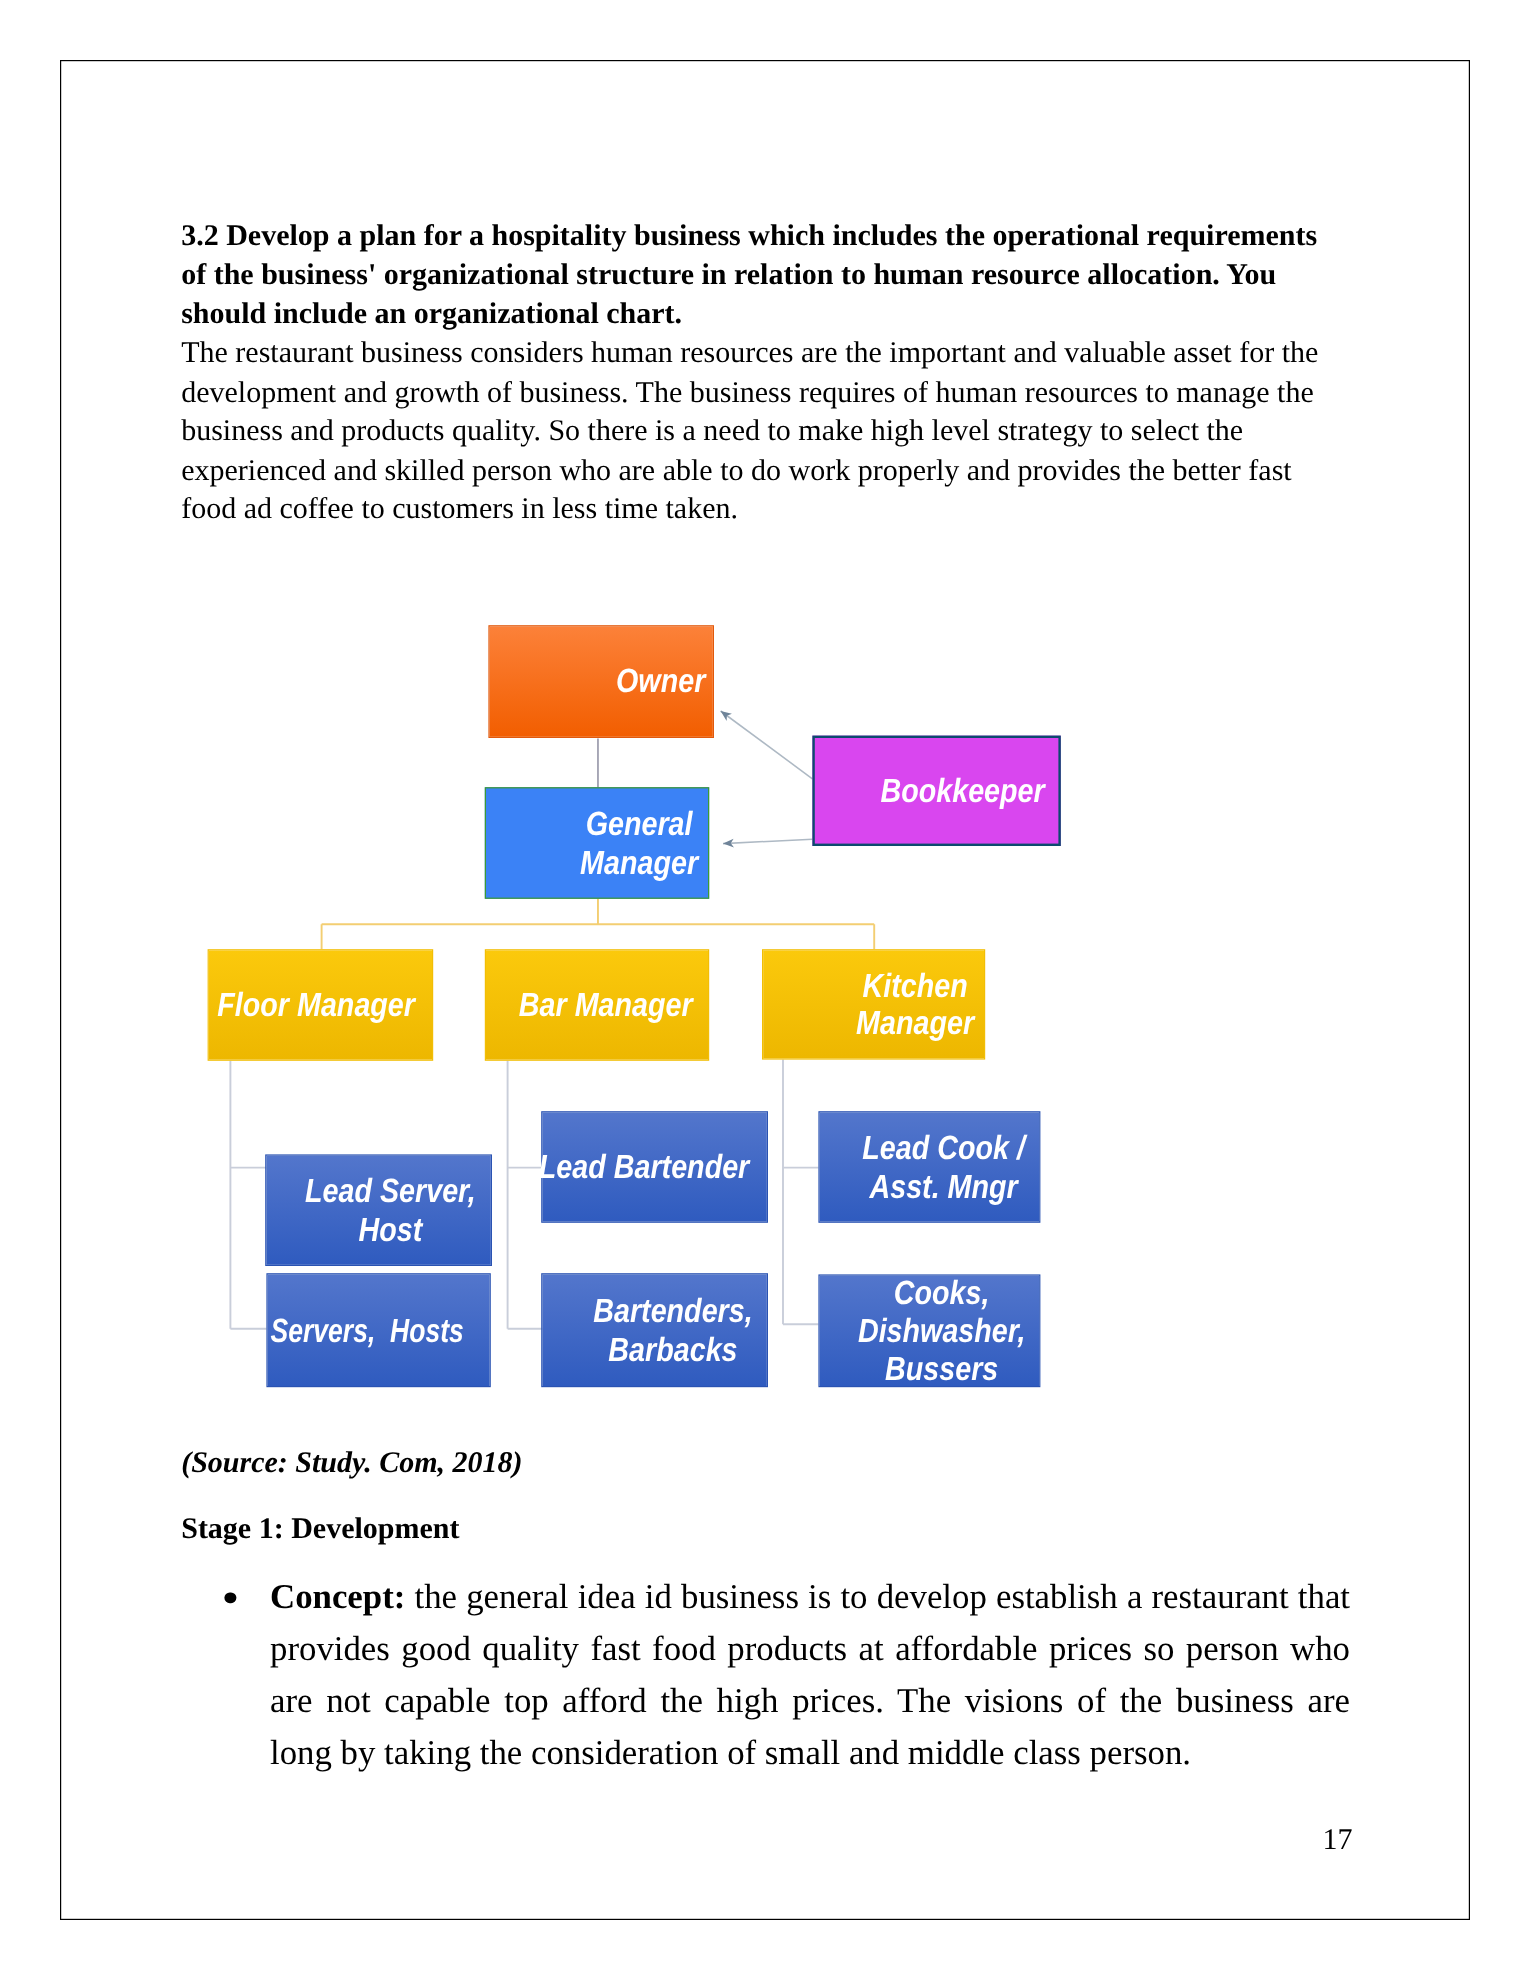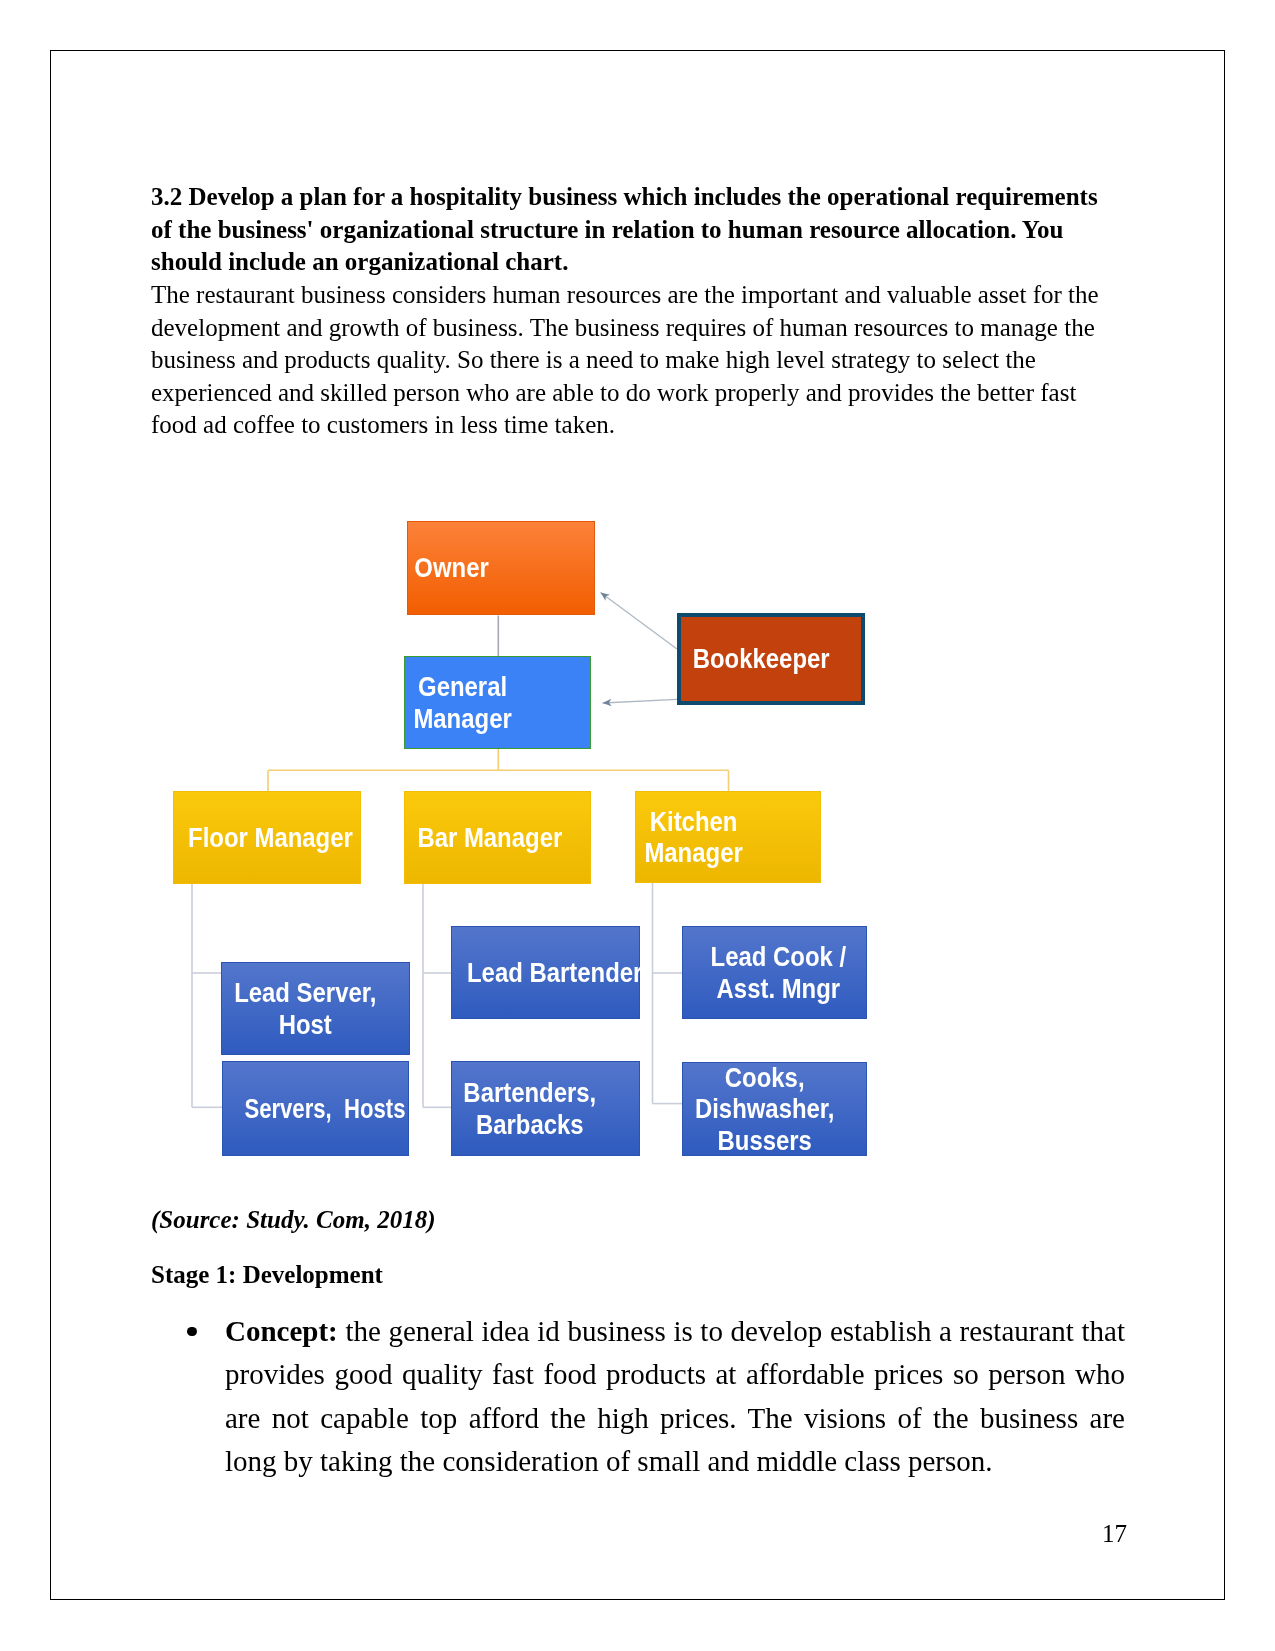--- a/index.html
+++ b/index.html
@@ -20,31 +20,31 @@
   .bullet{position:relative;font-size:29px;line-height:43.3px;
           text-align:justify;}
   .bullet .dot{position:absolute;left:-38px;top:16.5px;width:9.5px;height:9.5px;
                background:#000;border-radius:50%;font-size:0;line-height:0;}
   .bullet b{font-weight:bold;}
   #pagenum{position:absolute;left:1102px;top:1520px;font-size:25px;line-height:28px;}
 
   
   #chart{position:absolute;left:150px;top:480px;width:770px;height:720px;}
   #chart svg{position:absolute;left:0;top:0;}
-  .node{position:absolute;display:flex;align-items:center;justify-content:flex-start;
-        text-align:center;box-sizing:border-box;}
+  .node{position:absolute;display:flex;align-items:center;justify-content:flex-end;
+        text-align:center;box-sizing:border-box;font-style:italic;}
   .node .lbl{font-family:"Liberation Sans", sans-serif;font-weight:bold;
              font-size:28px;line-height:31.5px;color:#ffffff;white-space:pre;
              display:inline-block;
              transform:scaleX(0.854);transform-origin:center center;}
   .n-owner{left:257px;top:41px;width:188px;height:94px;
            background:linear-gradient(to bottom,#FC8139,#F25E00);
            border:1px solid #E2590B;}
-  .n-bookkeeper{left:527px;top:133px;width:188px;height:92px;
-           background:#c2410c;border:4px solid #0c4a6e;}
+  .n-bookkeeper{left:527px;top:133px;width:207px;height:92px;
+           background:#d946ef;border:2px solid #0c4a6e;}
   .n-gm{left:254px;top:176px;width:187px;height:93px;
            background:#3b82f6;border:1px solid #3C9A33;}
   .n-floor{left:23px;top:311px;width:188px;height:93px;
            background:linear-gradient(to bottom,#FBC90C,#EDB700);
            border:1px solid #F2BE05;}
   .n-bar{left:254px;top:311px;width:187px;height:93px;
            background:linear-gradient(to bottom,#FBC90C,#EDB700);
            border:1px solid #F2BE05;}
   .n-kitchen{left:485px;top:311px;width:186px;height:92px;
            background:linear-gradient(to bottom,#FBC90C,#EDB700);

